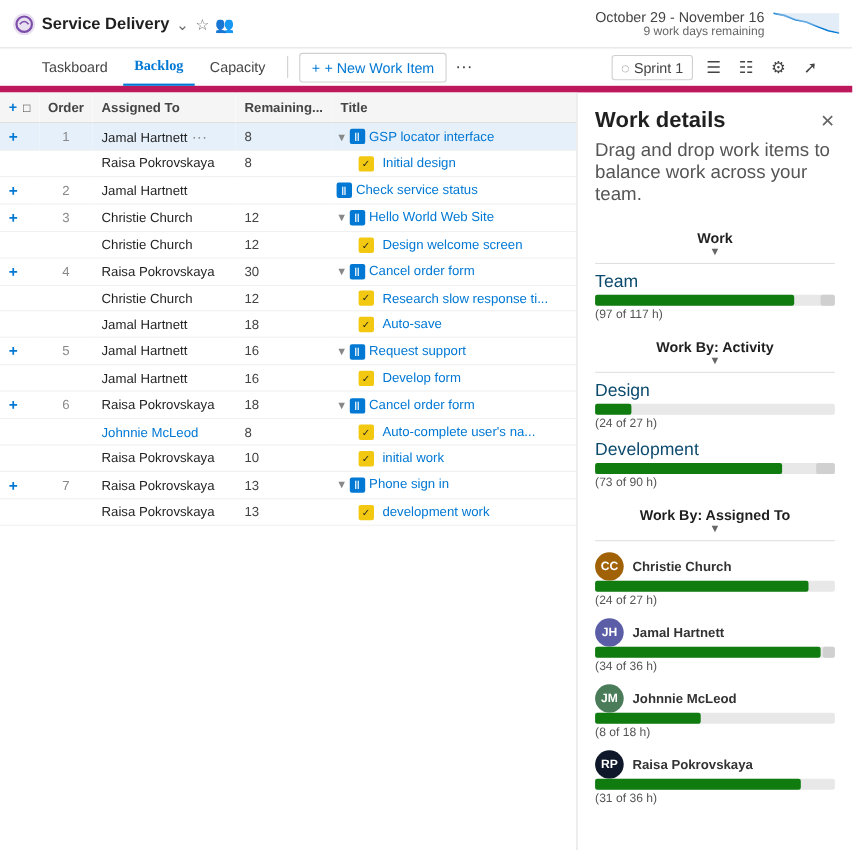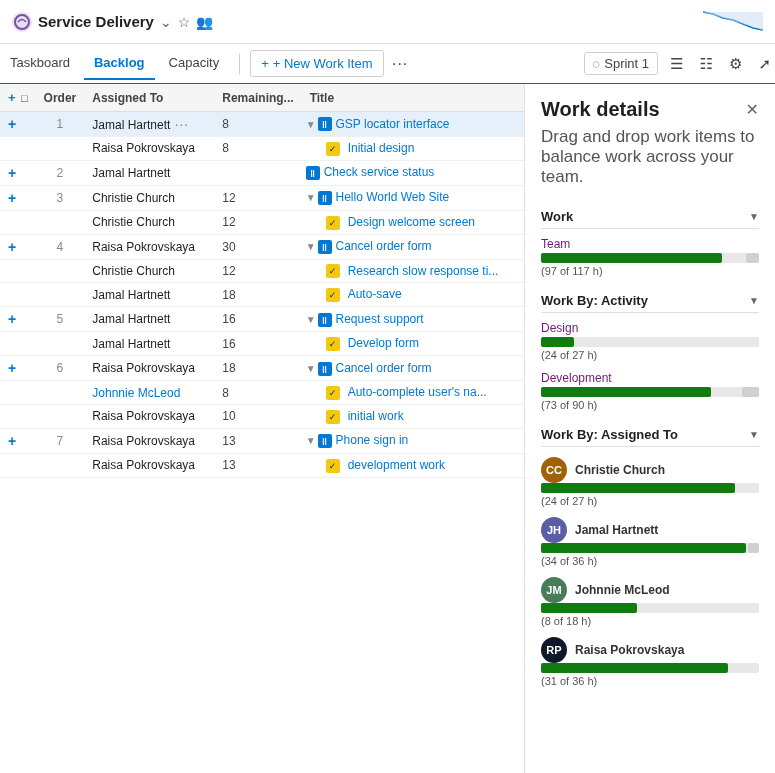--- a/index.html
+++ b/index.html
@@ -8,23 +8,23 @@
     
     .top-bar { display: flex; align-items: center; justify-content: space-between; padding: 6px 12px; border-bottom: 1px solid #e0e0e0; height: 44px; }
     .top-bar-left { display: flex; align-items: center; gap: 6px; }
     .project-icon { width: 20px; height: 20px; border-radius: 50%; background: #e8e0f0; display: flex; align-items: center; justify-content: center; font-size: 11px; color: #7c4daa; }
     .project-name { font-size: 15px; font-weight: 600; color: #1f1f1f; }
     .chevron-icon, .star-icon, .person-icon { color: #666; font-size: 14px; cursor: pointer; }
     .top-bar-right { display: flex; align-items: center; gap: 8px; text-align: right; }
     .burndown-chart { width: 60px; height: 28px; }
 
     
-    .nav-tabs { display: flex; align-items: center; padding: 0 0; border-bottom: 1px solid #be185d; height: 40px; gap: 4px; justify-content: space-between; }
+    .nav-tabs { display: flex; align-items: center; padding: 0 28px; border-bottom: 6px solid #be185d; height: 40px; gap: 4px; justify-content: space-between; }
     .nav-tab { padding: 8px 10px; cursor: pointer; font-size: 13px; color: #444; border-bottom: 2px solid transparent; }
-    .nav-tab.active { color: #0078d4; border-bottom: 2px solid #0078d4; font-weight: 600; }
+    .nav-tab.active { color: #0078d4; border-bottom: 2px solid #0078d4; font-weight: 600; font-family: Liberation Serif, serif; }
     .nav-divider { width: 1px; height: 20px; background: #d0d0d0; margin: 0 6px; }
     .new-work-btn { display: flex; align-items: center; gap: 4px; padding: 5px 10px; border: 1px solid #d0d0d0; border-radius: 3px; cursor: pointer; font-size: 13px; color: #0078d4; }
     .more-btn { color: #444; font-size: 16px; cursor: pointer; padding: 4px; }
     .nav-right { margin-left: auto; display: flex; align-items: center; gap: 8px; }
     .sprint-badge { display: flex; align-items: center; gap: 4px; font-size: 13px; color: #444; border: 1px solid #d0d0d0; border-radius: 3px; padding: 3px 8px; cursor: pointer; }
     .icon-btn { color: #444; font-size: 15px; cursor: pointer; padding: 4px; }
 
     
     .main-content { display: flex; height: calc(773px - 44px - 40px); }
 
@@ -55,24 +55,24 @@
 
     .assigned-link { color: #0078d4; cursor: pointer; }
 
     
     .right-panel { width: 250px; min-width: 250px; padding: 14px 16px; overflow-y: auto; }
     .panel-header { display: flex; align-items: center; justify-content: space-between; margin-bottom: 6px; }
     .panel-title { font-size: 20px; font-weight: 600; }
     .panel-close { cursor: pointer; color: #666; font-size: 16px; }
     .panel-subtitle { font-size: 17px; color: #555; margin-bottom: 16px; }
 
-    .section-header { display: flex; align-items: center; justify-content: space-between; font-weight: 600; font-size: 13px; padding: 6px 0 4px; border-bottom: 1px solid #e0e0e0; margin-bottom: 8px; cursor: pointer; }
+    .section-header { display: flex; align-items: center; justify-content: space-between; font-weight: 600; font-size: 13px; padding: 6px 0 4px; border-bottom: 1px solid #e0e0e0; margin-bottom: 8px; cursor: pointer; flex-direction: column; }
     .section-chevron { font-size: 10px; color: #666; }
 
-    .bar-label { font-size: 12px; color: #701a75; margin-bottom: 2px; margin-top: 8px; }
+    .bar-label { font-size: 16px; color: #0c4a6e; margin-bottom: 2px; margin-top: 8px; }
     .bar-container { height: 10px; background: #e8e8e8; border-radius: 2px; width: 100%; margin-bottom: 2px; position: relative; }
     .bar-fill { height: 100%; border-radius: 2px; background: #107c10; }
     .bar-overflow { height: 100%; background: #d0d0d0; border-radius: 2px; position: absolute; right: 0; top: 0; }
     .bar-caption { font-size: 11px; color: #555; margin-bottom: 10px; }
 
     .person-row { display: flex; align-items: center; gap: 8px; margin-top: 10px; }
     .person-avatar { width: 26px; height: 26px; border-radius: 50%; display: flex; align-items: center; justify-content: center; font-size: 11px; font-weight: bold; color: white; flex-shrink: 0; }
     .person-name { font-size: 12px; font-weight: 600; color: #333; }
 
     .assigned-to-section { margin-top: 4px; }
@@ -87,20 +87,24 @@
           <circle cx="9" cy="9" r="7" fill="none" stroke="#7c4daa" stroke-width="2"></circle>
           <path d="M5 9 Q9 4 13 9" stroke="#7c4daa" stroke-width="1.5" fill="none"></path>
         </svg>
     </div>
     <span class="project-name">Service Delivery</span>
     <span class="chevron-icon">⌄</span>
     <span class="star-icon">☆</span>
     <span class="person-icon">👥</span>
   </div>
   <div class="top-bar-right">
+    <div>
+      <div style="font-size:13px;color:#444;">October 29 - November 16</div>
+      <div style="font-size:11px;color:#666;">9 work days remaining</div>
+    </div>
     <svg class="burndown-chart" viewBox="0 0 60 28">
       <polyline points="0,4 10,6 20,10 30,12 40,16 50,20 60,22" fill="none" stroke="#0078d4" stroke-width="1.5"></polyline>
       <polygon points="0,4 60,4 60,22" fill="#c8dcf0" opacity="0.5"></polygon>
     </svg>
   </div>
 </div>
 
 <div class="nav-tabs">
   <div class="nav-tab">Taskboard</div>
   <div class="nav-tab active">Backlog</div>

